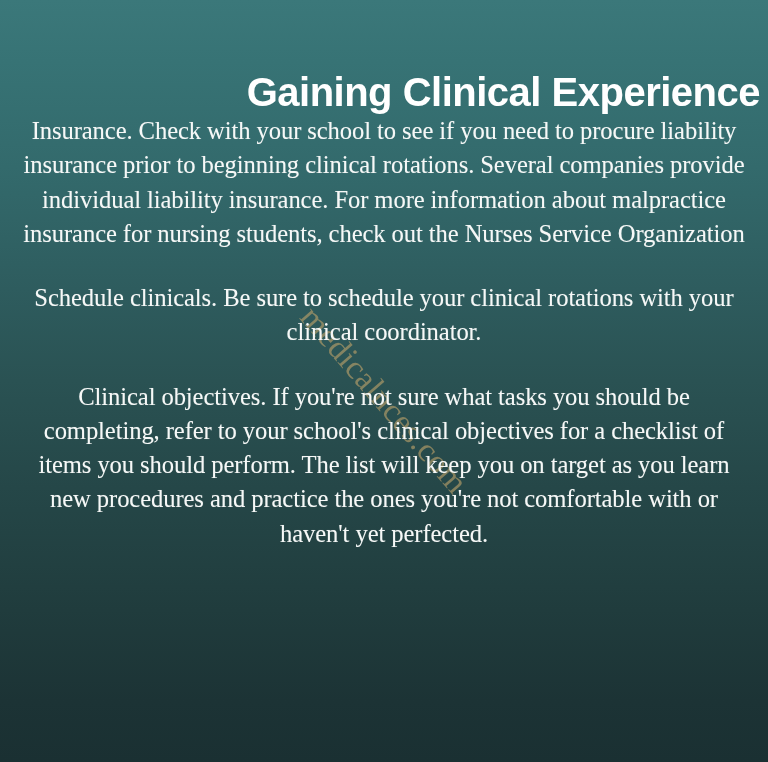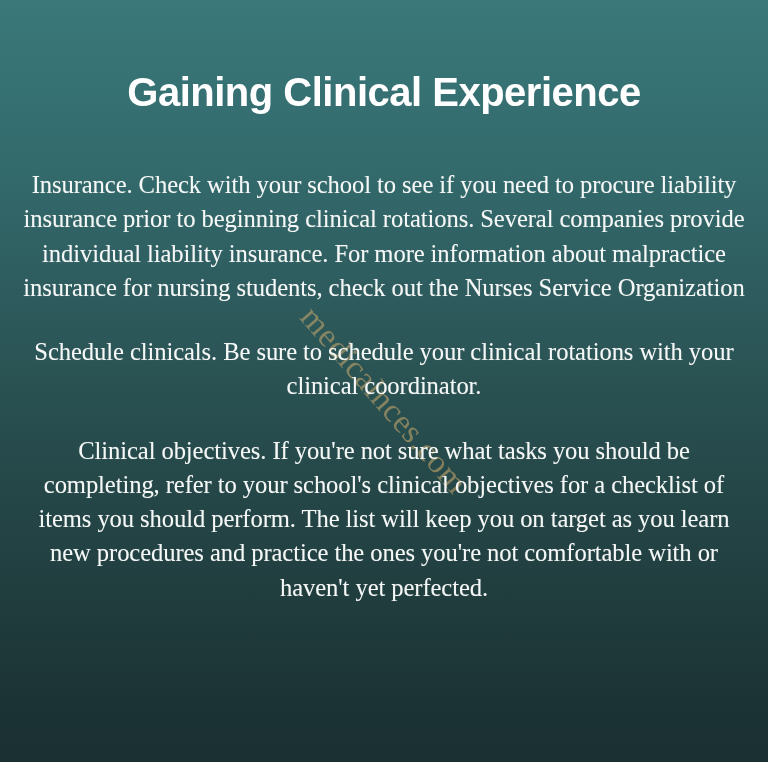--- a/index.html
+++ b/index.html
@@ -68,25 +68,24 @@
 
   #poster-title {
     margin: 0;
     padding-top: 70px;
     font-family: "Liberation Sans", sans-serif;
     font-weight: bold;
     font-size: 40px;
     line-height: 1.1;
     letter-spacing: -0.5px;
     color: #ffffff;
-    text-align: center;
+    text-align: right;
   }
 
   #body-copy {
-    margin-top: 54px;
     padding: 0 6px;
   }
 
   .para {
     margin: 0 0 30px 0;
     font-family: "Liberation Serif", serif;
     font-size: 25px;
     line-height: 1.37;
     color: #f6f8f7;
     text-align: center;

